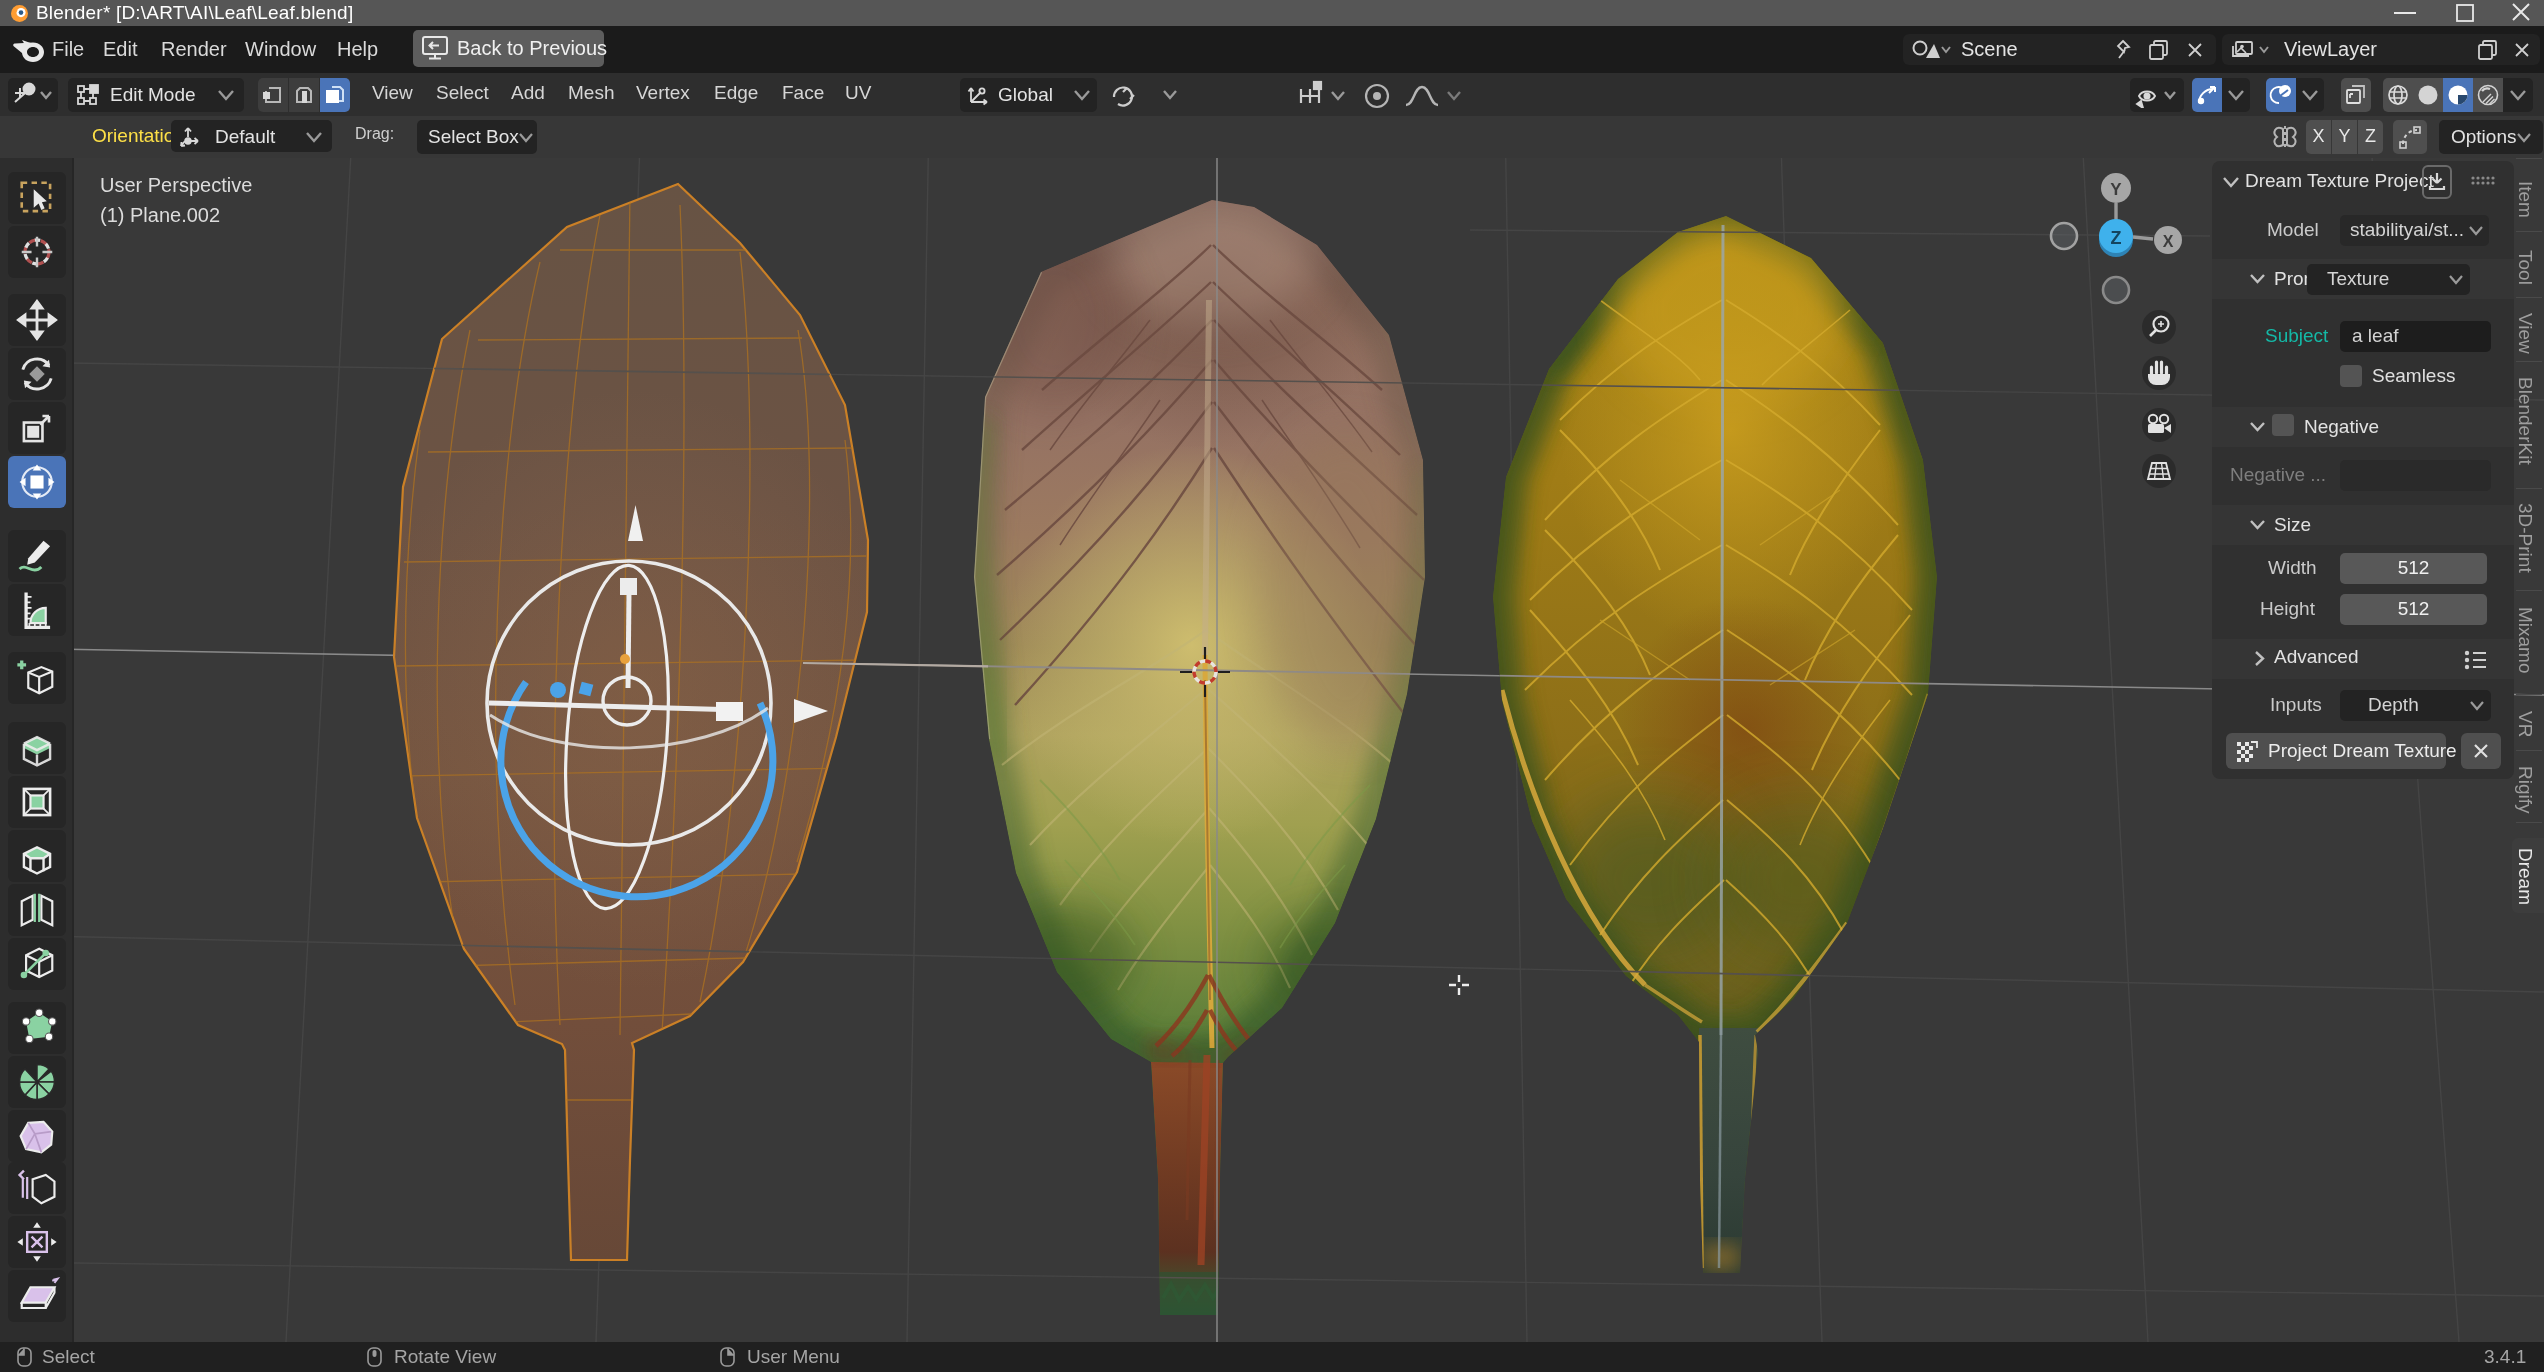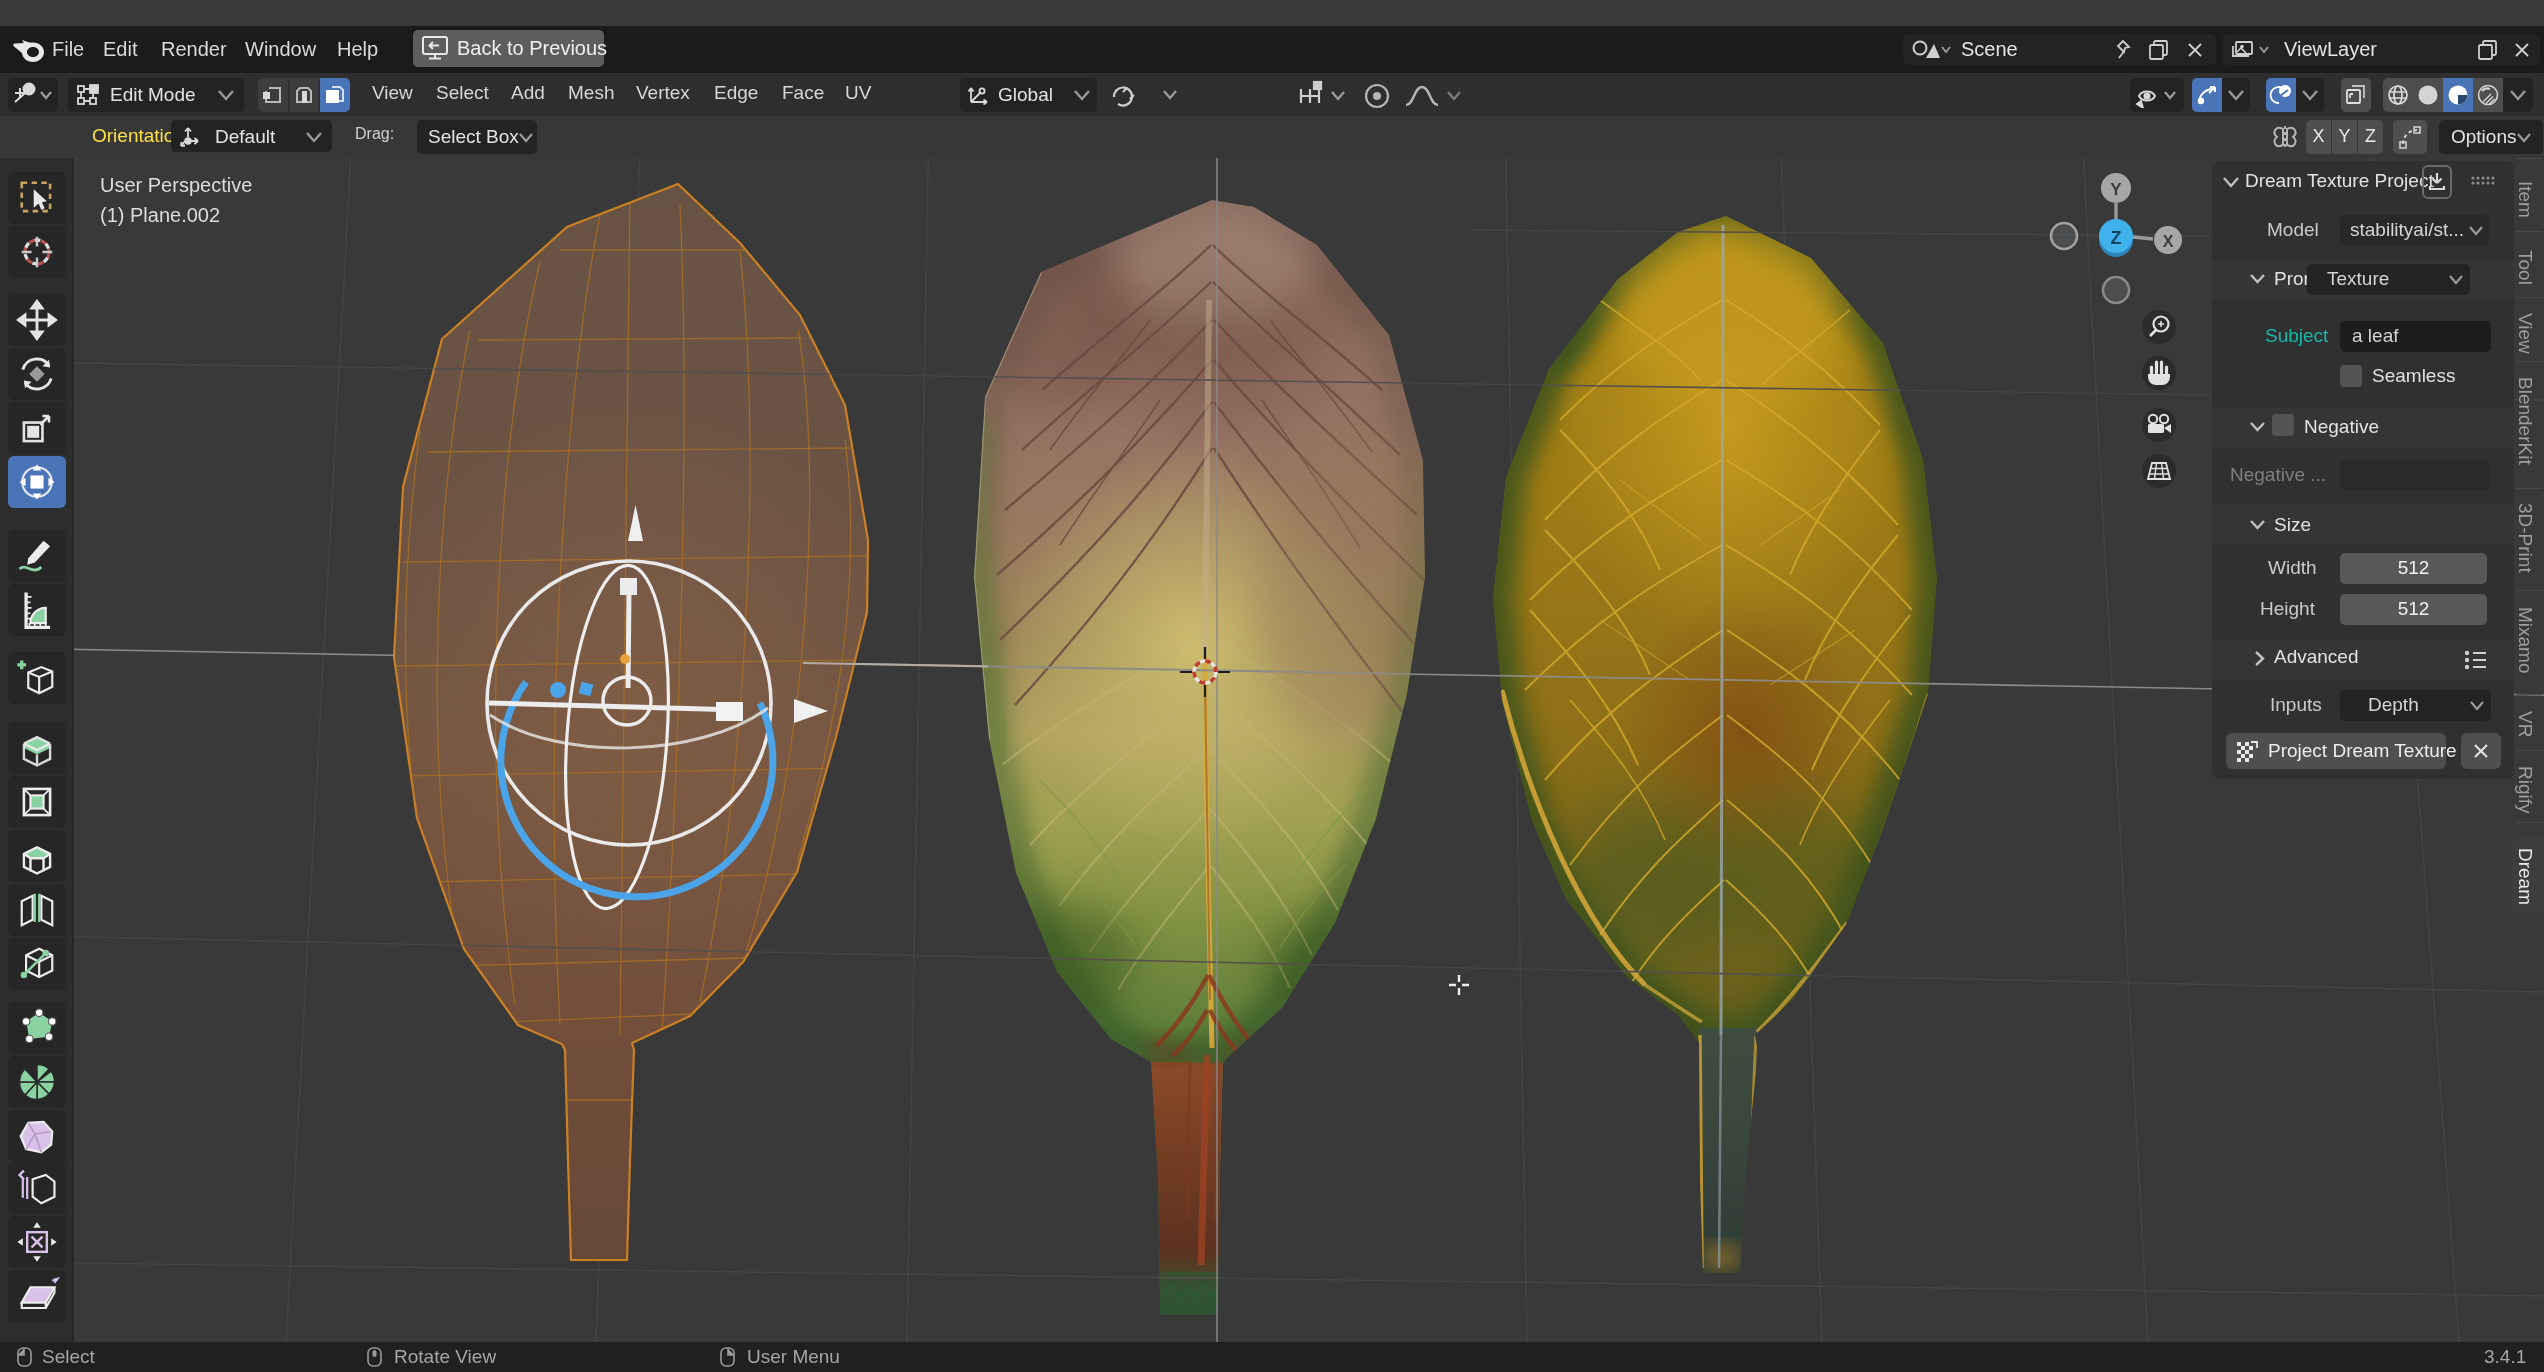--- a/index.html
+++ b/index.html
@@ -351,20 +351,38 @@
       <circle cx="2153" cy="419" r="4.2" fill="none" stroke="#e2e2e2" stroke-width="2"></circle>
       <circle cx="2164" cy="419" r="4.2" fill="none" stroke="#e2e2e2" stroke-width="2"></circle>
       <rect x="2148" y="424" width="16" height="9" rx="1.5" fill="#e2e2e2"></rect>
       <path d="M2164 428 l7 -4 v9 z" fill="#e2e2e2"></path>
       <circle cx="2159" cy="471" r="17" fill="#282828" fill-opacity="0.8"></circle>
       <path d="M2152 463 h14 l4 16 h-22 z" fill="none" stroke="#e2e2e2" stroke-width="1.8"></path>
       <path d="M2156.5 463 l-2 16 M2161.5 463 l2 16 M2151 468.5 h16 M2150 474 h18" stroke="#e2e2e2" stroke-width="1.4"></path>
     </g>
   </svg>
 
+  <div id="titlebar">
+    <svg class="abs" style="left:10px;top:4px" width="19" height="19" viewBox="0 0 19 19">
+      <circle cx="9.5" cy="9.5" r="8.5" fill="#ff9d33"></circle>
+      <circle cx="11" cy="8.6" r="4.6" fill="#fff"></circle>
+      <circle cx="11" cy="8.6" r="2.3" fill="#2a5a8a"></circle>
+      <path d="M1 10 L8 5 L6 9 Z" fill="#ff9d33"></path>
+    </svg>
+    <span class="ttext">Blender* [D:\ART\AI\Leaf\Leaf.blend]</span>
+    <svg class="winbtn" style="left:2380px" width="50" height="26">
+        <path d="M14 13 H36" stroke="#e8e8e8" stroke-width="2"></path>
+      </svg>
+    <svg class="winbtn" style="left:2442px" width="50" height="26">
+        <rect x="15" y="5" width="16" height="16" fill="none" stroke="#e8e8e8" stroke-width="1.8"></rect>
+      </svg>
+    <svg class="winbtn" style="left:2500px" width="44" height="26">
+        <path d="M13 4 L29 20 M29 4 L13 20" stroke="#e8e8e8" stroke-width="2"></path>
+      </svg>
+  </div>
 
   <div id="topbar">
     <svg class="abs" style="left:12px;top:8px" width="36" height="30" viewBox="0 0 36 30">
       <g fill="#e8e8e8">
         <path d="M21 8.5 c6.5 0 11 4.5 11 9.5 c0 5.5 -5 10 -11 10 c-6 0 -10.5 -4 -11 -9 l-8 -6.5 c-1.5 -1.3 -0.6 -3 1.2 -3 z M21 13 c-3.4 0 -6 2.3 -6 5 c0 2.8 2.6 5 6 5 c3.4 0 6 -2.2 6 -5 c0 -2.7 -2.6 -5 -6 -5 Z"></path>
         <path d="M10 6 l10 3.5 l-6 3 z"></path>
       </g>
     </svg>
     <span class="menuitem" style="left:52px">File</span>
     <span class="menuitem" style="left:103px">Edit</span>

